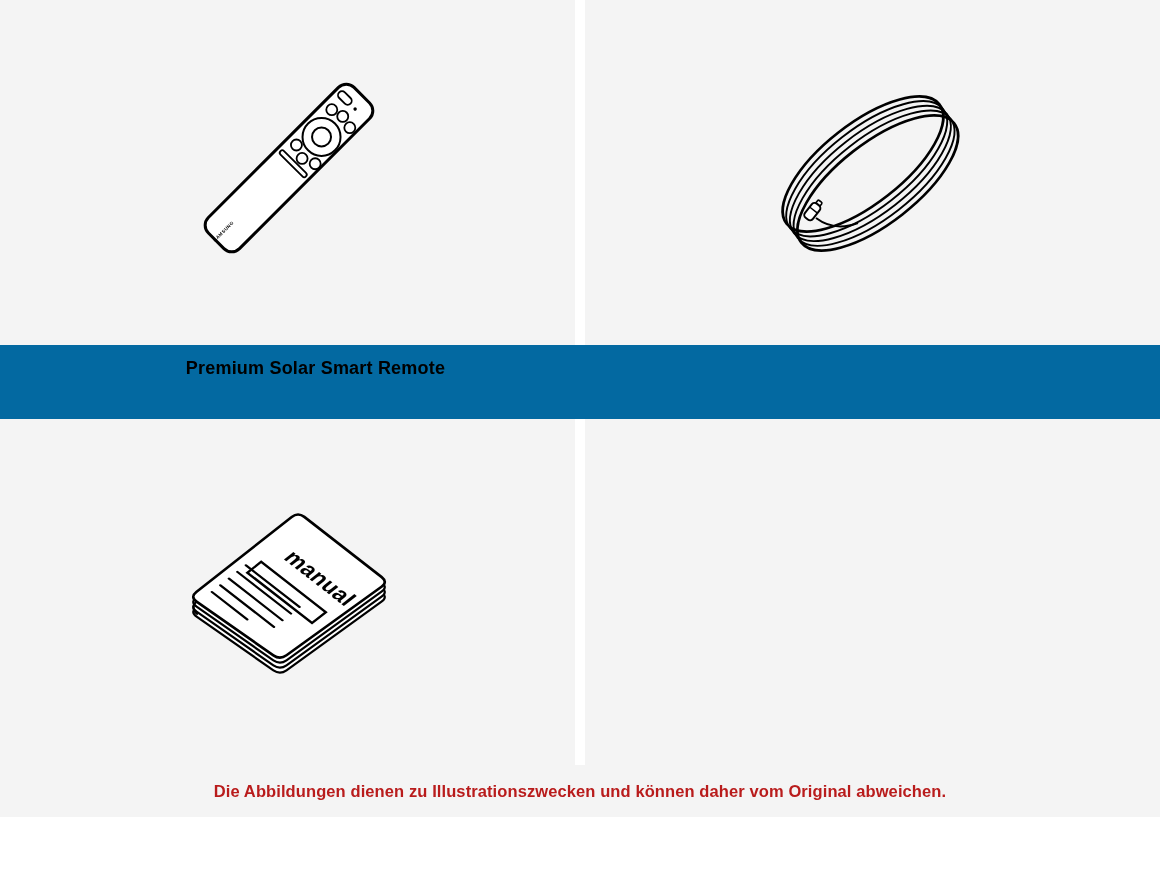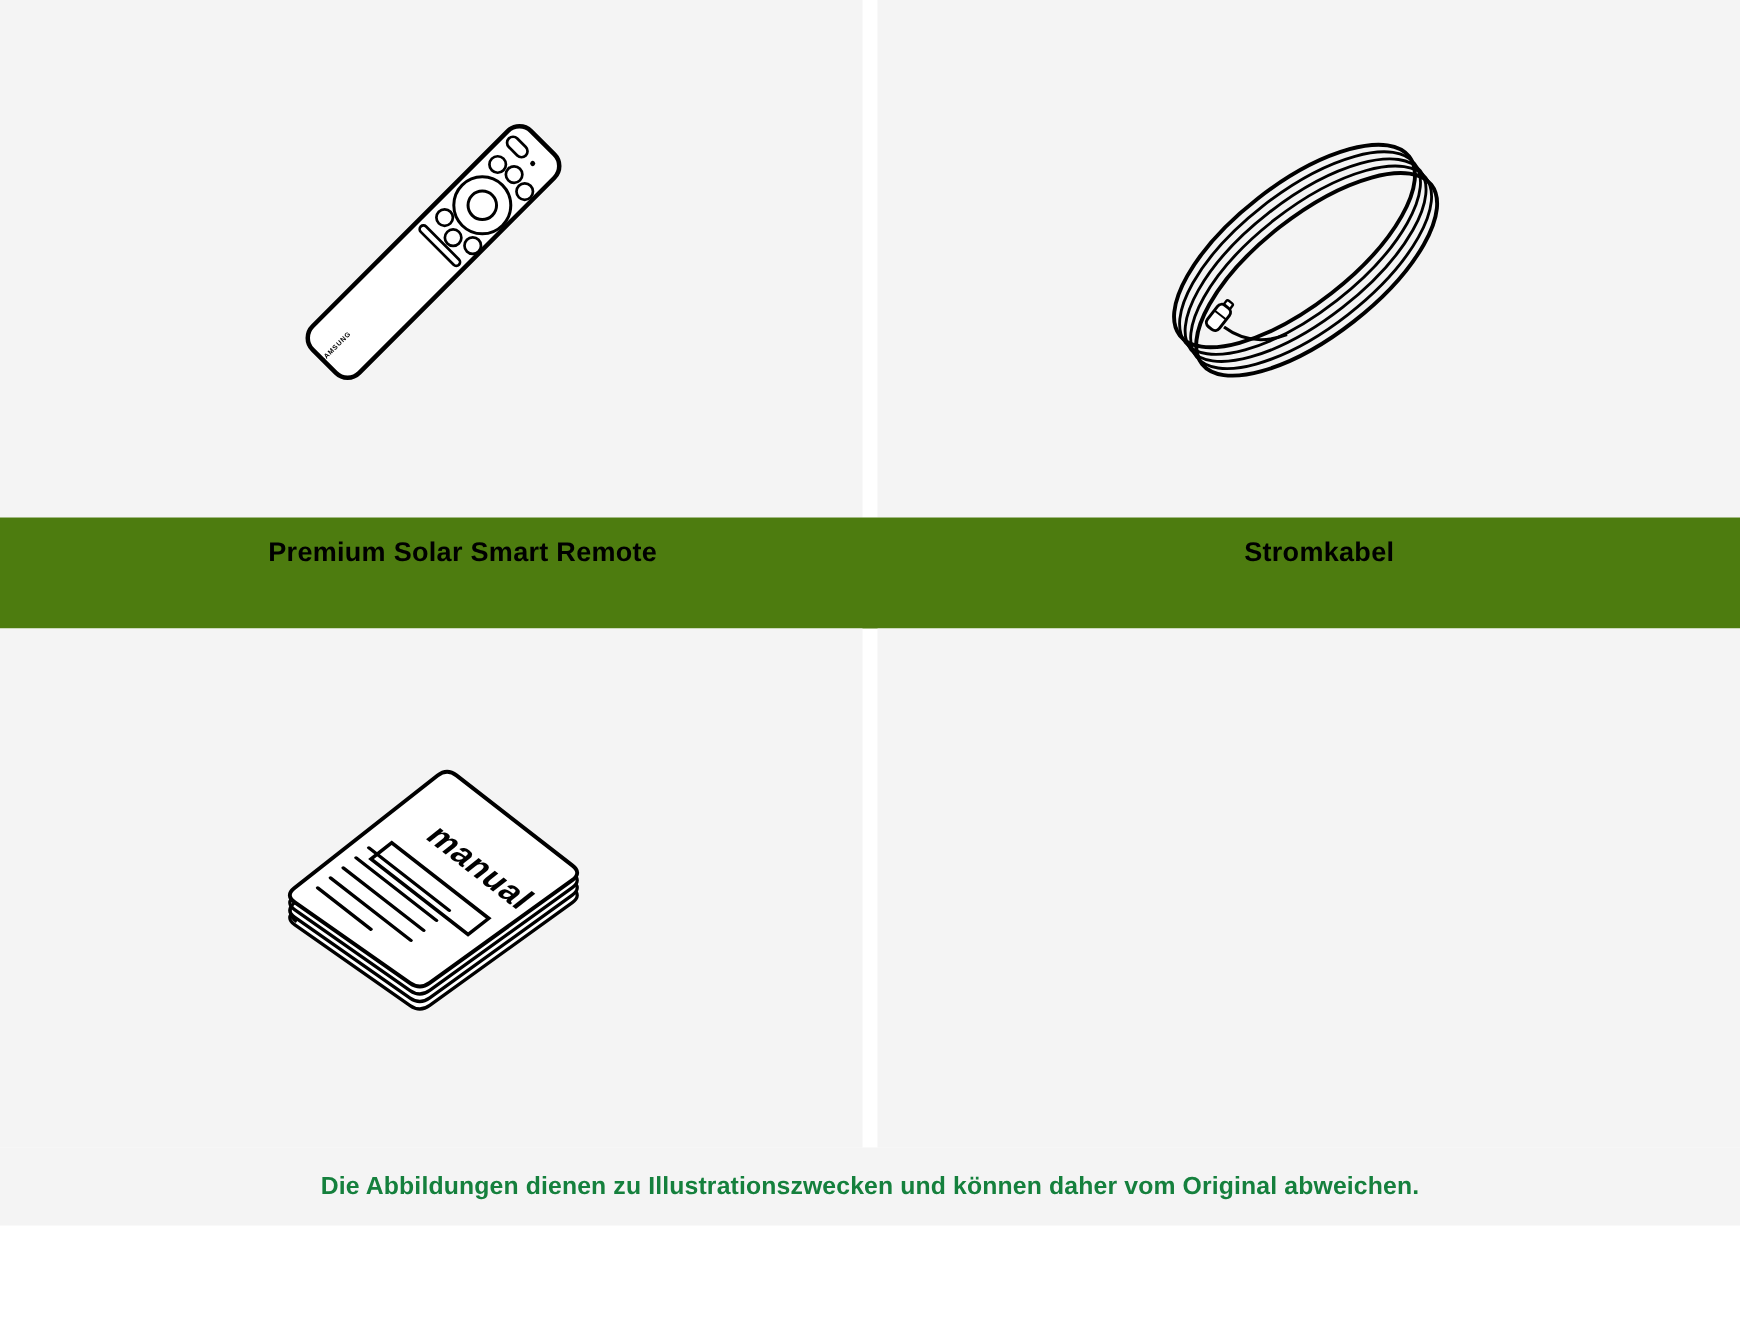--- a/index.html
+++ b/index.html
@@ -10,31 +10,31 @@
     overflow:hidden;
   }
   .page { width:1160px; height:890px; display:flex; flex-direction:column; background:#fff; }
   .panel-row { display:flex; gap:10px; }
   .panel {
     width:575px; background:#f4f4f4;
     display:flex; align-items:center; justify-content:center;
   }
   .row1 .panel { height:345px; }
   .row2 .panel { height:346px; }
-  .caption-row { display:flex; gap:10px; background:#4d7c0f;padding-left:28px; }
+  .caption-row { display:flex; gap:10px; background:#0369a1;padding-left:28px; }
   .caption-row.r1 { height:74px; }
   .caption-row.r2 { height:73px; }
   .caption {
     width:575px; text-align:center; padding-top:13px;
     font-size:18px; font-weight:700; color:#000; letter-spacing:0.2px;
   }
   .footer {
     height:52px; background:#f4f4f4;
     display:flex; align-items:center; justify-content:center;
-    font-size:16.5px; font-weight:700; color:#15803d; letter-spacing:0.1px;
+    font-size:16.5px; font-weight:700; color:#b91c1c; letter-spacing:0.1px;
   }
   svg text { font-family:"Liberation Sans","DejaVu Sans",sans-serif; }
 </style>
 </head>
 <body>
 
 <div class="page">
 
   <div class="panel-row row1">
 
@@ -79,21 +79,20 @@
           <rect x="-2.6" y="-13.5" width="5.2" height="5" rx="1.2" fill="#fff" stroke="#000" stroke-width="1.6"></rect>
           <rect x="-5" y="-9.5" width="10" height="18" rx="3.6" fill="#fff" stroke="#000" stroke-width="2"></rect>
           <line x1="-4.6" y1="-2.5" x2="4.6" y2="-2.5" stroke="#000" stroke-width="1.4"></line>
         </g>
       </svg>
     </div>
   </div>
 
   <div class="caption-row r1">
     <div class="caption">Premium Solar Smart Remote</div>
-    <div class="caption">Stromkabel</div>
   </div>
 
   <div class="panel-row row2">
 
     <div class="panel">
       <svg width="575" height="346" viewBox="0 0 575 346">
         <g stroke="#000" stroke-linejoin="round">
 
           <path transform="translate(0,15)" fill="#fff" stroke-width="2.2" d="M304.3,97.9 L381.7,158.1 Q388,163 381.5,167.7 L286.5,236.3 Q280,241 273.4,236.4 L196.6,182.6 Q190,178 196.3,173.0 L291.7,98.0 Q298,93 304.3,97.9 Z"></path>
           <path transform="translate(0,10)" fill="#fff" stroke-width="2.2" d="M304.3,97.9 L381.7,158.1 Q388,163 381.5,167.7 L286.5,236.3 Q280,241 273.4,236.4 L196.6,182.6 Q190,178 196.3,173.0 L291.7,98.0 Q298,93 304.3,97.9 Z"></path>

